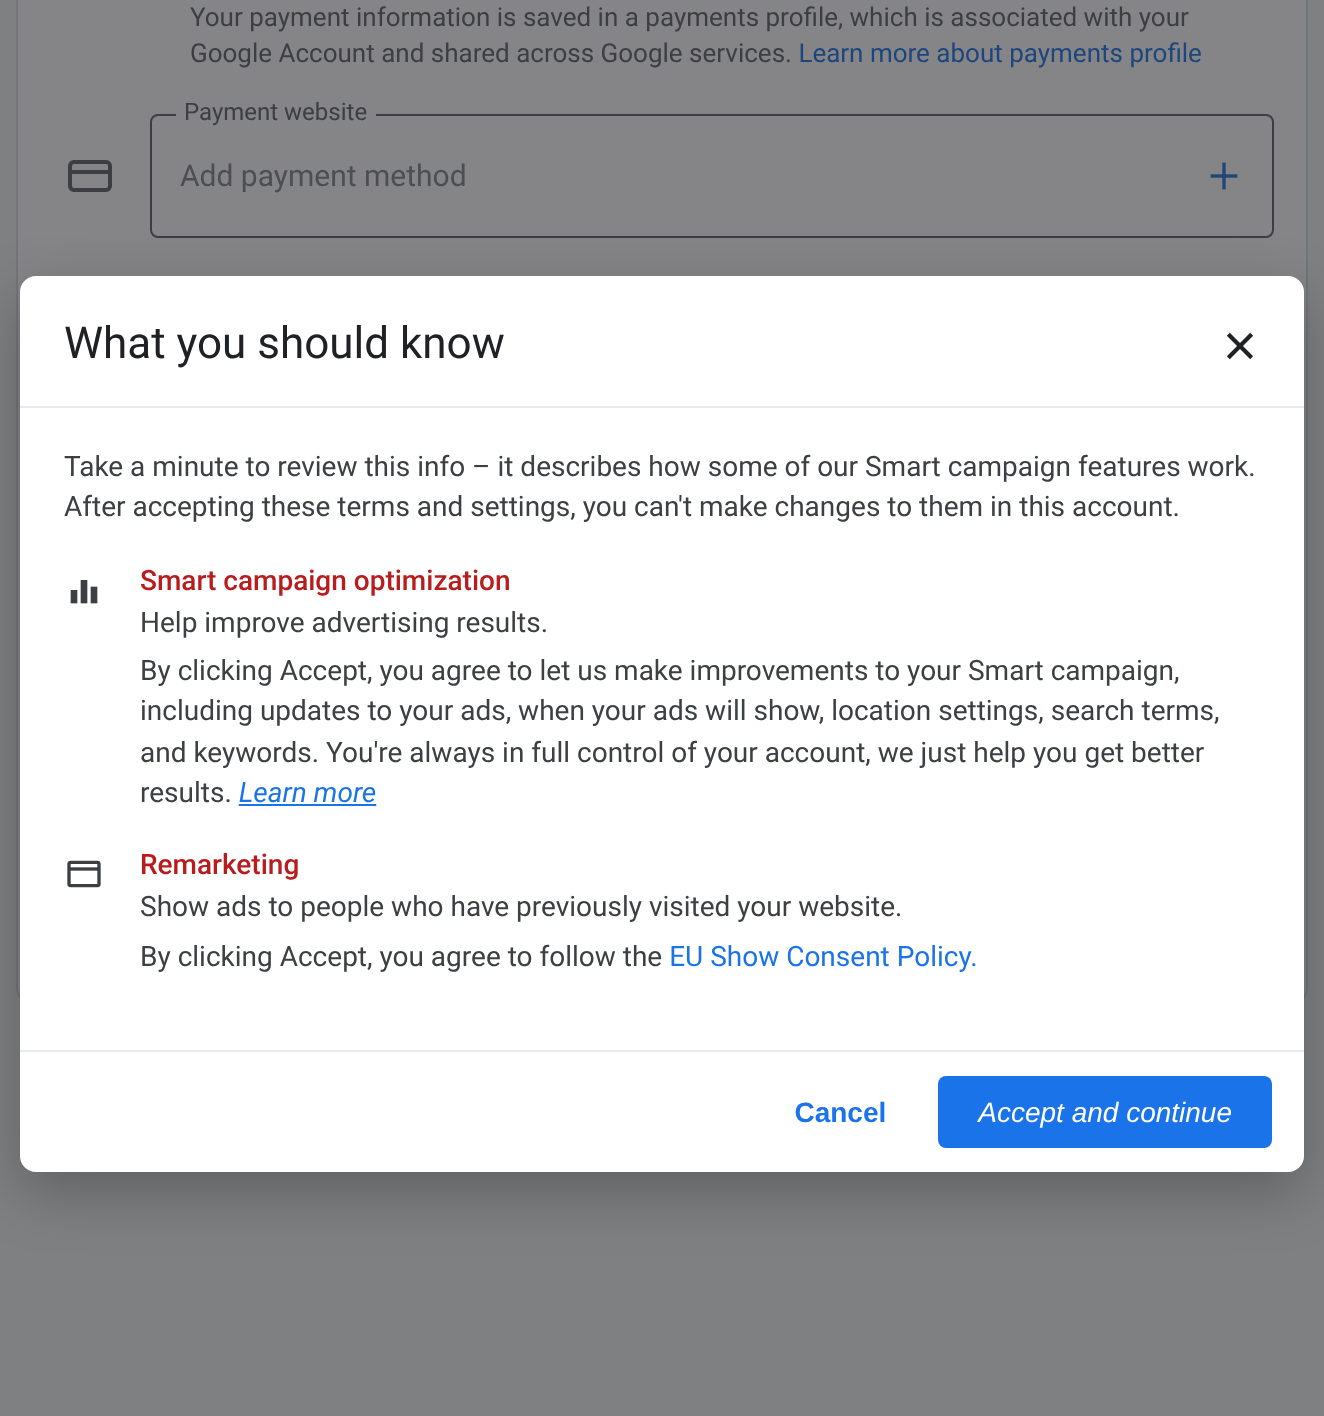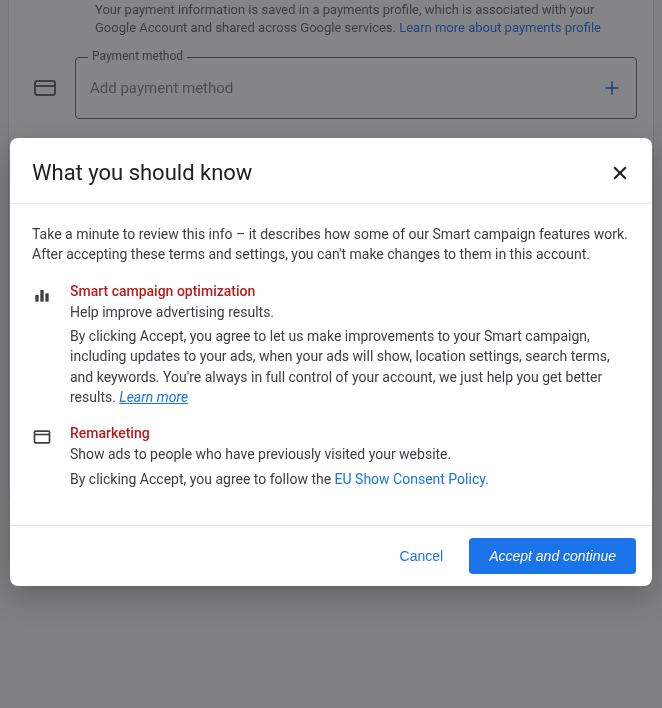--- a/index.html
+++ b/index.html
@@ -104,21 +104,21 @@
   .item-title{ font-weight:500; color:#b91c1c; margin-bottom:4px;}
   .item-sub{ margin-bottom:4px; line-height:1.4;}
   .item-body{ line-height:1.45; }
   .item-body a, .item-sub a { color:#1a73e8; text-decoration:none;}
   .item-body a.underline { text-decoration:underline;font-style:italic; }
   .dialog-footer{
     border-top:1px solid #e8eaed;
     display:flex; justify-content:flex-end; gap:12px;
     padding:12px 16px;
   }
-  .btn-text{ color:#1a73e8; font-weight:400; background:none; border:none; padding:10px 14px; font-size:14px; cursor:pointer;}
+  .btn-text{ color:#1a73e8; font-weight:700; background:none; border:none; padding:10px 14px; font-size:14px; cursor:pointer;}
   .btn-primary{
     background:#1a73e8; color:#fff; border:none; border-radius:4px;
     padding:10px 20px; font-size:14px; font-weight:500; cursor:pointer;font-style:italic;
   }
   svg{ display:block; }
 </style>
 </head>
 <body>
 
 <div class="page">
@@ -128,21 +128,21 @@
   </div>
 
   <div class="pm-row">
     <span class="card-icon">
       <svg width="24" height="24" viewBox="0 0 24 24" fill="none" stroke="currentColor" stroke-width="2">
         <rect x="2" y="5" width="20" height="14" rx="2"></rect>
           <line x1="2" y1="10" x2="22" y2="10"></line>
       </svg>
     </span>
     <div class="pm-box">
-      <span class="pm-legend">Payment method</span>
+      <span class="pm-legend">Payment website</span>
       <span class="pm-placeholder">Add payment method</span>
       <span class="plus">
         <svg width="20" height="20" viewBox="0 0 24 24" fill="none" stroke="#1a73e8" stroke-width="2">
           <line x1="12" y1="4" x2="12" y2="20"></line>
             <line x1="4" y1="12" x2="20" y2="12"></line>
         </svg>
       </span>
     </div>
   </div>
 

